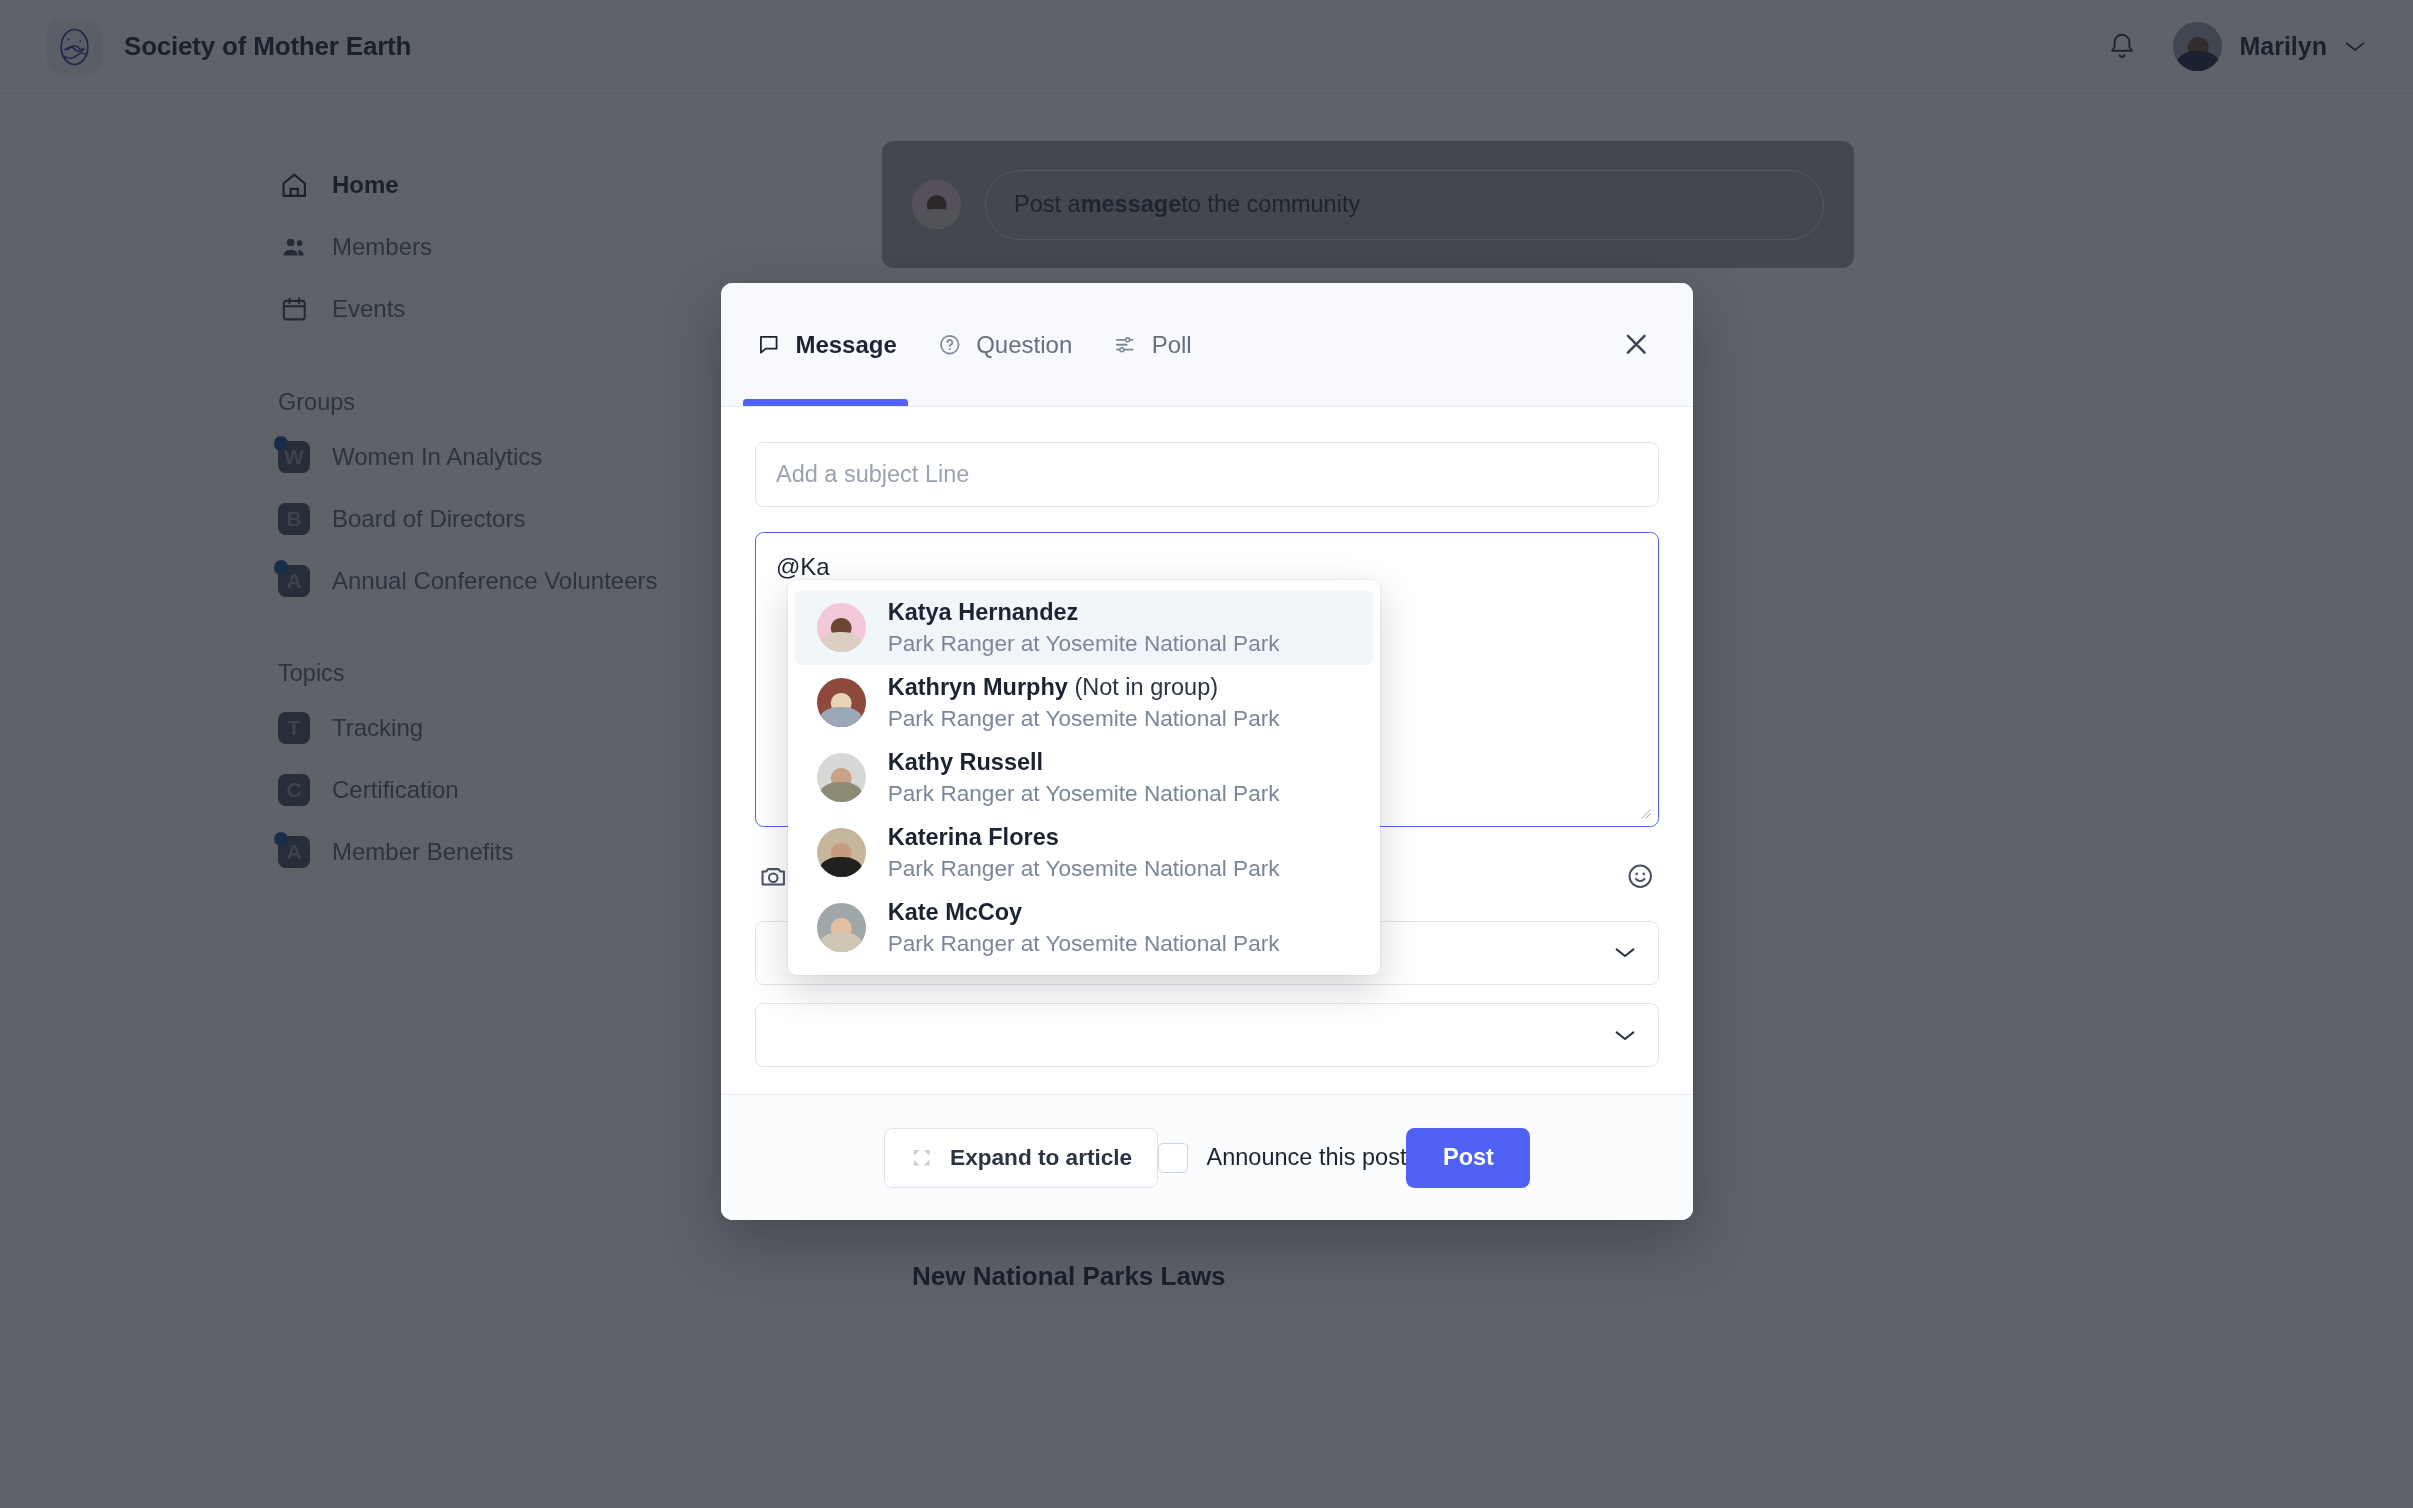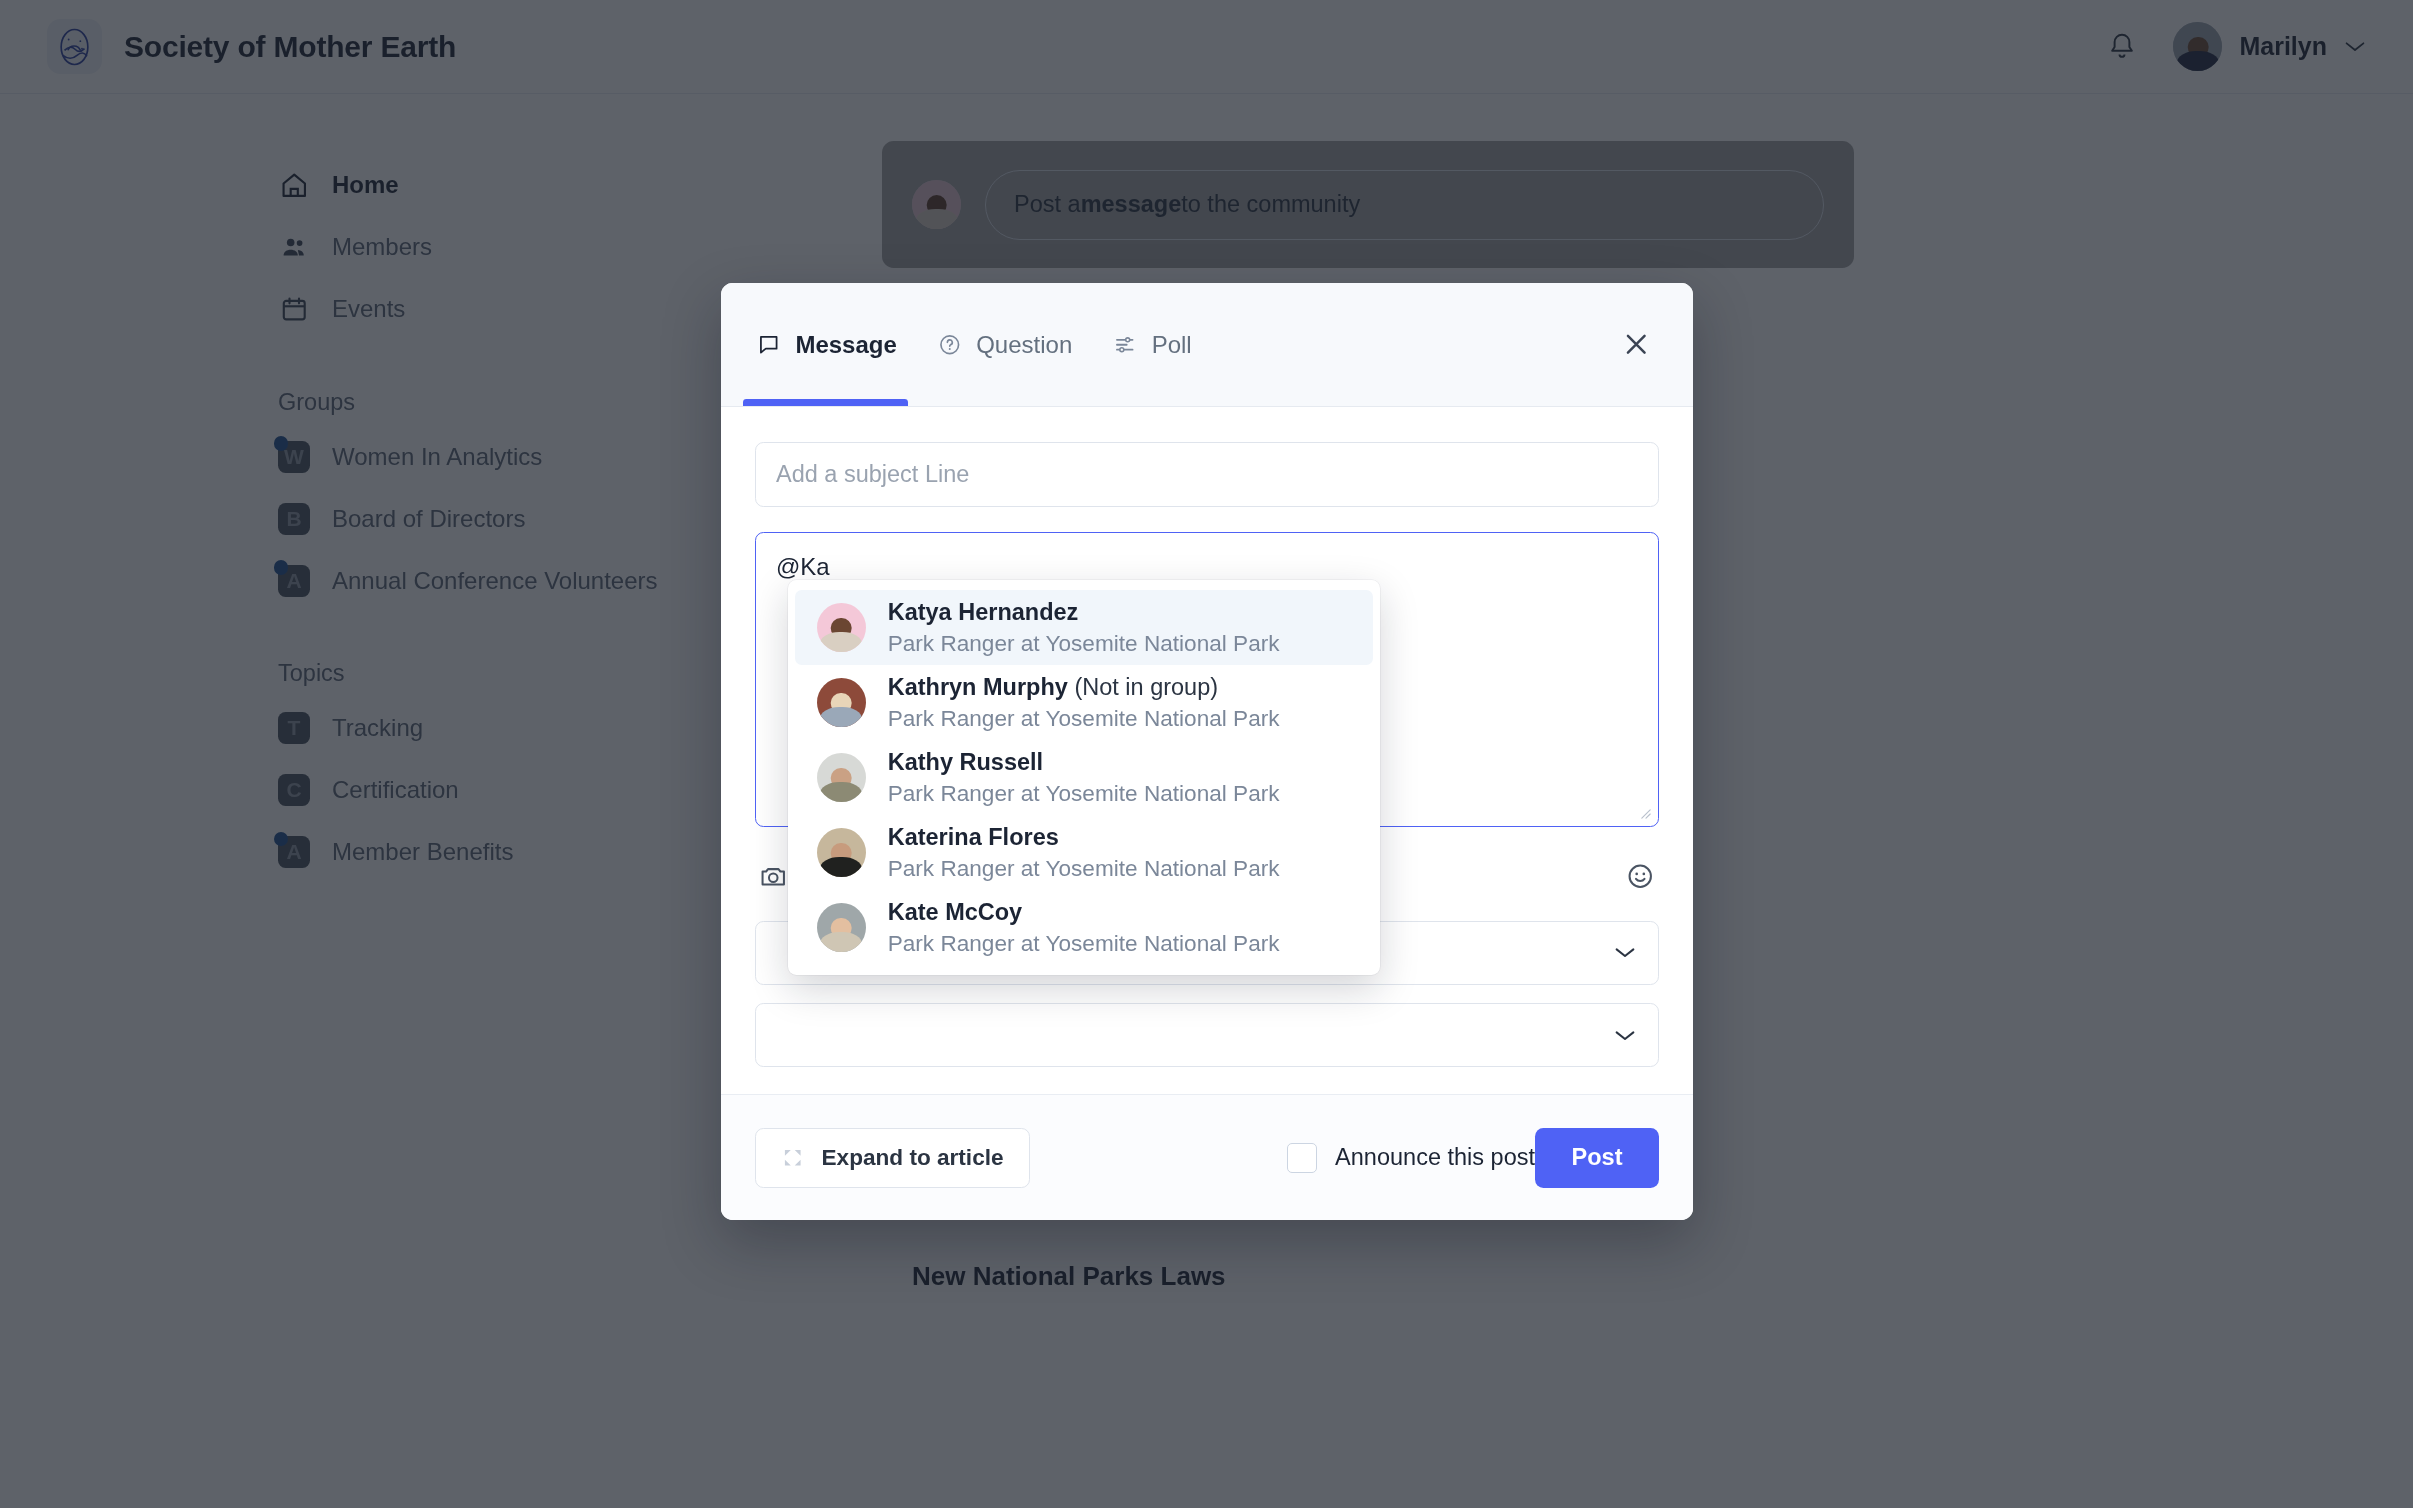--- a/index.html
+++ b/index.html
@@ -18,21 +18,21 @@
     position: absolute; left:0; top:0; width:2413px; height:94px;
     background:#ffffff; border-bottom:0.8px solid #e6eaf0;
     display:flex; align-items:center; justify-content:space-between;
     padding: 0 47px 0 47px;
   }
   .brand { display:flex; align-items:center; gap:22px; }
   .brand-logo {
     width:55px; height:55px; border-radius:13.4px; background:#eef1f7;
     display:flex; align-items:center; justify-content:center;
   }
-  .brand-title { font-size:30px; font-weight:700; color:#1c2434; letter-spacing:-0.2px; }
+  .brand-title { font-size:26px; font-weight:700; color:#1c2434; letter-spacing:-0.2px; }
   .topbar-right { display:flex; align-items:center; gap:34px; }
   .bell { width:34px; height:37px; display:flex; align-items:center; justify-content:center; cursor:pointer;}
   .user-chip { display:flex; align-items:center; gap:17px; cursor:pointer;justify-content:center; }
   .avatar {
     border-radius:50%; background:#c9ced8; overflow:hidden; position:relative; flex:none;
   }
   .avatar-48 { width:49px; height:49px; }
   .user-name { font-size:25px; font-weight:700; color:#1c2434; }
 
   
@@ -143,21 +143,21 @@
   .select-row { margin-top:18.4px; }
   .select-box {
     width:100%; height:64px; border:0.8px solid #dfe4ec; border-radius:8.4px;
     display:flex; align-items:center; justify-content:space-between;
     padding:0 22px; font-size:22.6px; color:#3b4454; cursor:pointer;
   }
 
   .modal-foot {
     height:126px; border-top:0.8px solid #e9edf3; background:#fbfcfe;
     border-radius:0 0 11.7px 11.7px;
-    display:flex; align-items:center; justify-content:space-between;
+    display:flex; align-items:center; justify-content:center;
     padding:0 34px; flex:none;
   }
   .btn-ghost {
     height:60px; border:0.8px solid #dfe4ec; border-radius:8.4px; background:#fff;
     display:flex; align-items:center; gap:17px; padding:0 25px;
     font-size:22.6px; color:#2b3442; font-weight:700; cursor:pointer;
   }
   .foot-right { display:flex; align-items:center; }
   .checkline { display:flex; align-items:center; gap:18.4px; cursor:pointer; }
   .checkbox {

